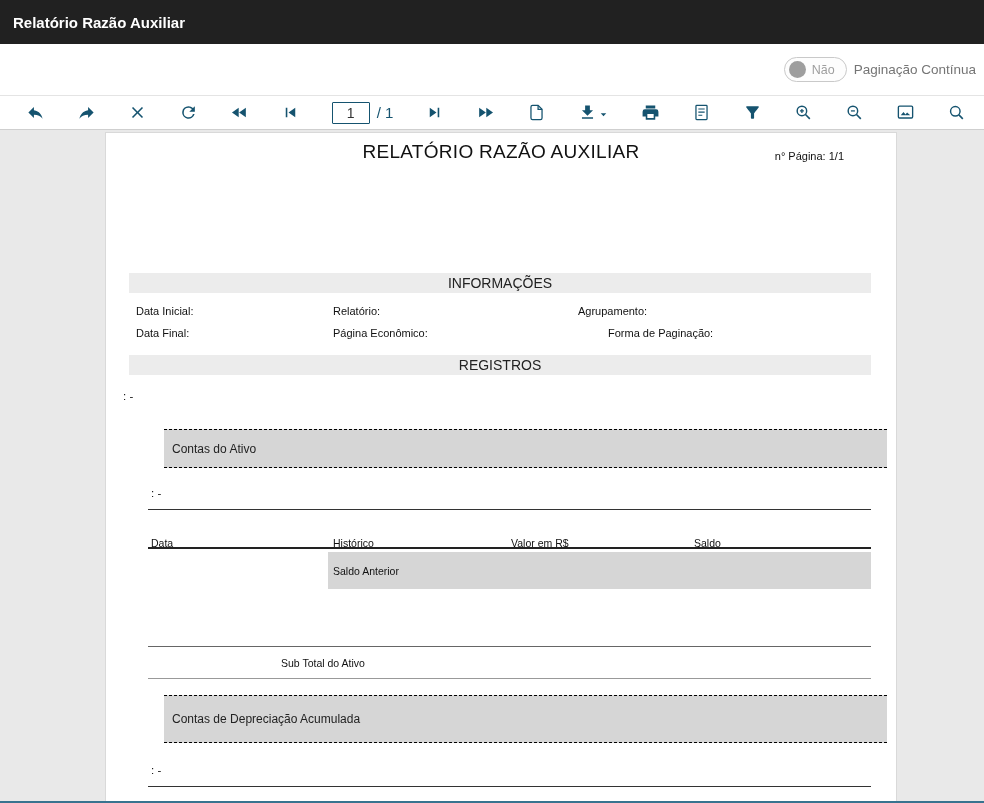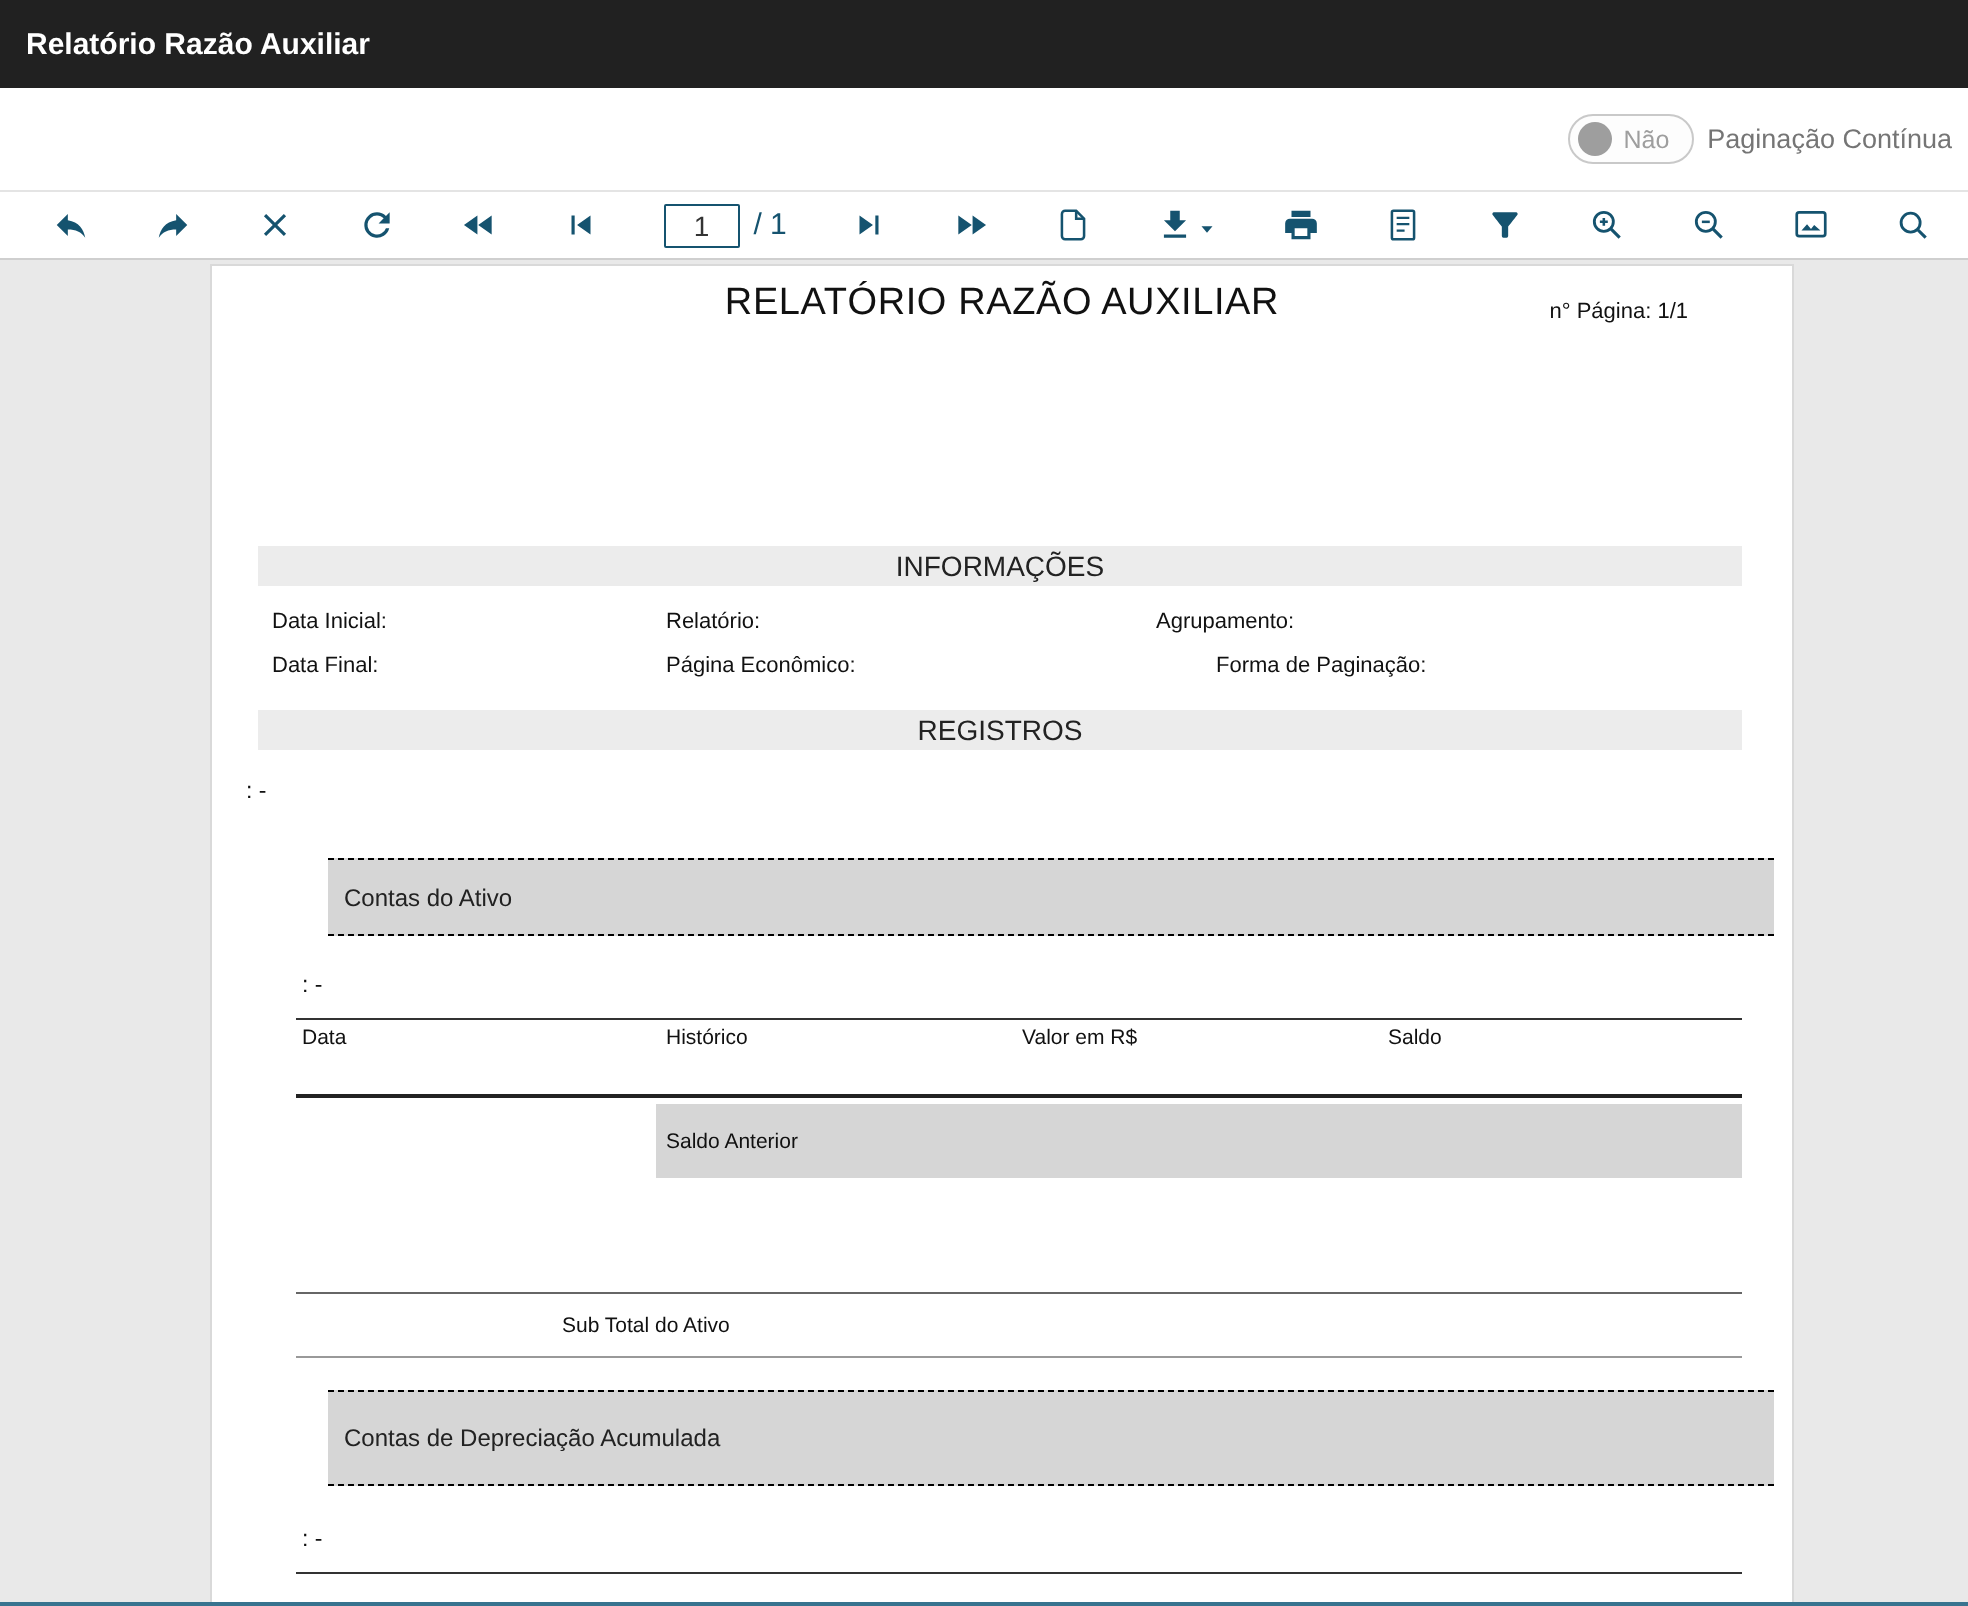--- a/index.html
+++ b/index.html
@@ -58,21 +58,21 @@
   .g1 { top:296px; height:39px; }
   .g2 { top:562px; height:48px; }
 
   .hline { position:absolute; left:42px; width:723px; height:0; }
   .l1 { top:376px; border-top:1px solid #333; }
   .lth { top:414px; border-top:2px solid #222; }
   .l2 { top:513px; border-top:1px solid #666; }
   .l3 { top:545px; border-top:1px solid #999; }
   .l4 { top:653px; border-top:1px solid #333; }
 
-  .th { position:absolute; top:380px; font-size:10.5px; }
+  .th { position:absolute; top:404px; font-size:10.5px; }
   .th1 { left:45px; } .th2 { left:227px; } .th3 { left:405px; } .th4 { left:588px; }
 
   .saldo-cell { position:absolute; left:222px; top:419px; width:543px; height:37px; background:#d6d6d6;
                 display:flex; align-items:center; padding-left:5px; font-size:10.5px; }
   .subtotal { position:absolute; left:175px; top:524px; font-size:10.5px; }
 </style>
 </head>
 <body>
 
 <header class="titlebar">

